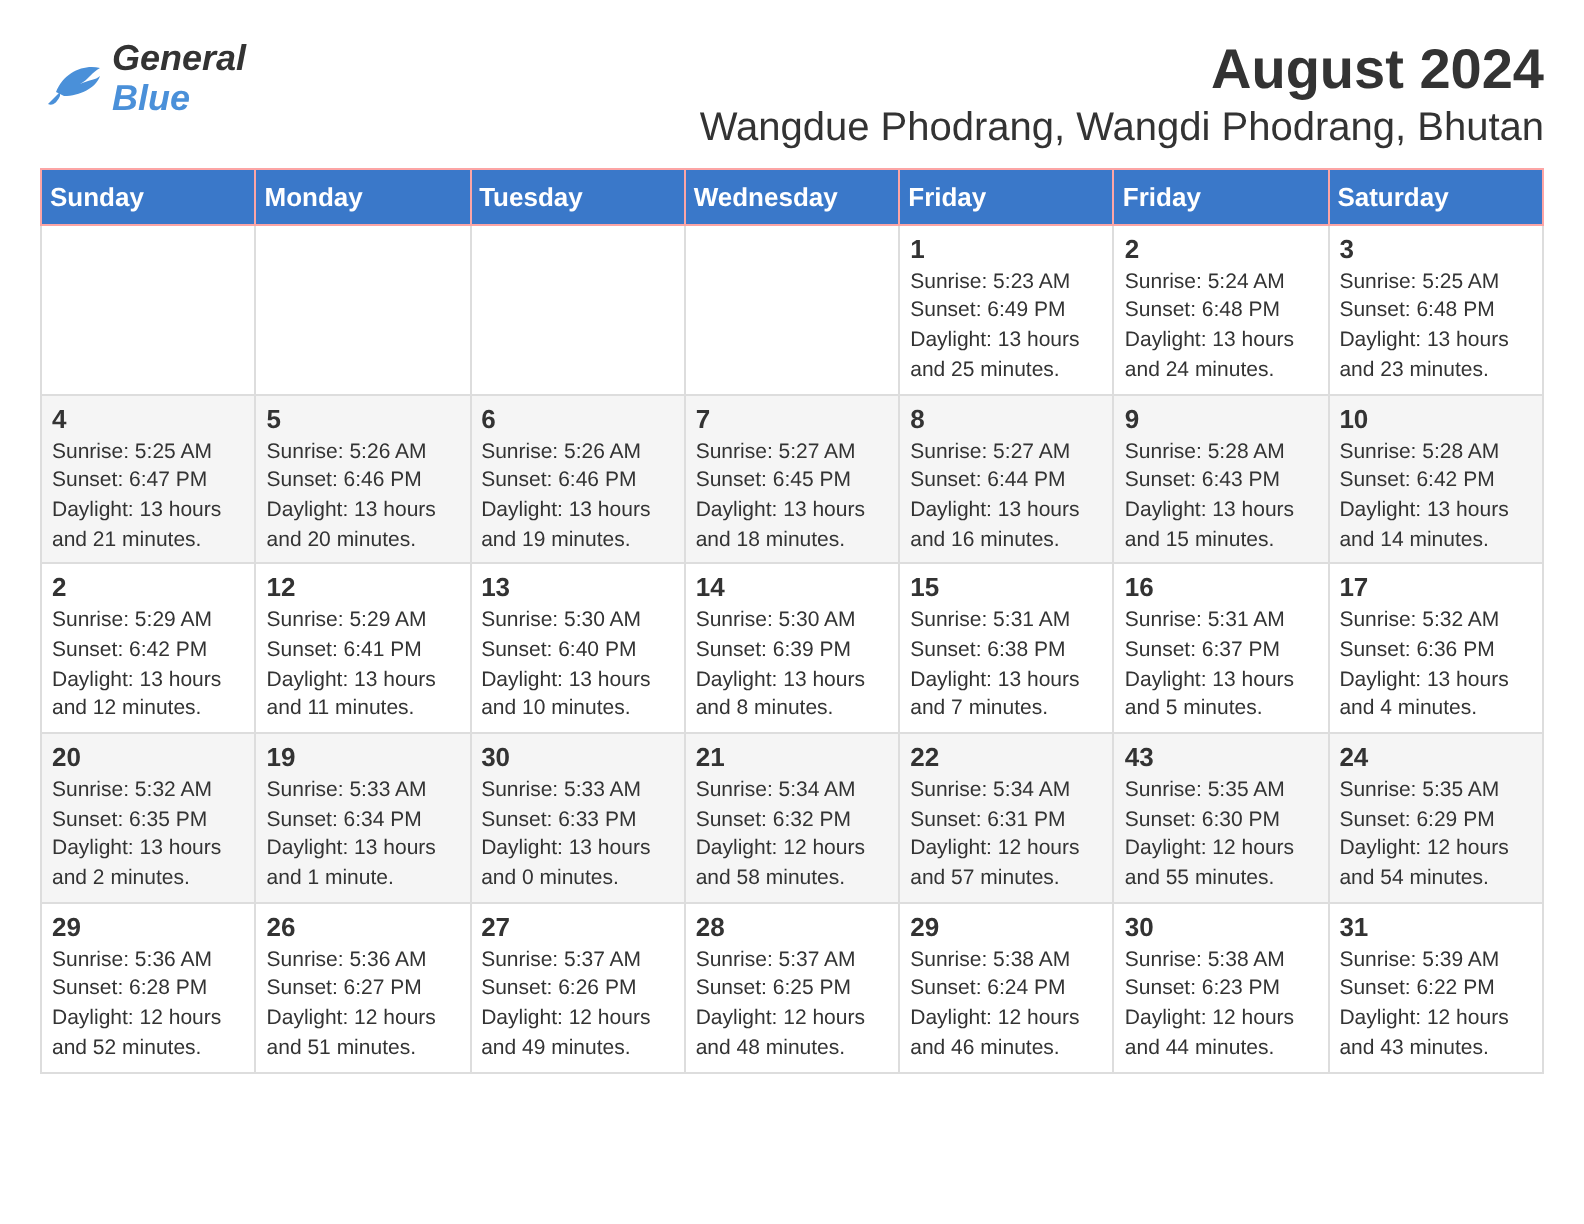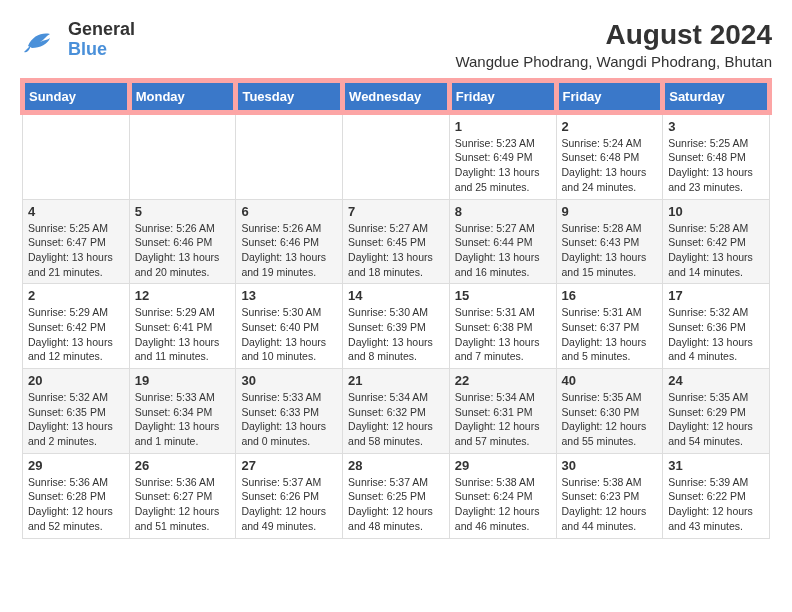--- a/index.html
+++ b/index.html
@@ -12,21 +12,22 @@
     }
     .header {
       display: flex;
       align-items: flex-start;
       justify-content: space-between;
       margin-bottom: 6px;
     }
     .logo {
       display: flex;
       align-items: center;
-      gap: 16px;
+      gap: 4px;
+      font-style: italic;
     }
     .logo-text {
       font-size: 18px;
       font-weight: bold;
       color: #333;
       line-height: 1.1;
     }
     .logo-text span {
       color: #4a90d9;
     }
@@ -37,37 +38,37 @@
     .title-block {
       text-align: right;
     }
     .month-year {
       font-size: 28px;
       font-weight: bold;
       color: #333;
       line-height: 1.1;
     }
     .location {
-      font-size: 15px;
+      font-size: 20px;
       color: #333;
       margin-top: 2px;
     }
     .calendar {
       width: 100%;
       border-collapse: collapse;
       margin-top: 8px;
     }
     .calendar th {
       background-color: #3a78c9;
       color: #fff;
       font-size: 13px;
       font-weight: bold;
       padding: 6px 4px;
       text-align: left;
-      border: 5px solid #fca5a5;
+      border: 1px solid #fca5a5;
     }
     .calendar td {
       vertical-align: top;
       padding: 4px 5px;
       border: 1px solid #ddd;
       font-size: 10.5px;
       color: #333;
       background: #fff;
       width: calc(100% / 7);
       min-height: 80px;
@@ -216,21 +217,21 @@
         </td>
         <td>
           <span class="day-number">21</span>
           <div class="day-info">Sunrise: 5:34 AM<br>Sunset: 6:32 PM<br>Daylight: 12 hours and 58 minutes.</div>
         </td>
         <td>
           <span class="day-number">22</span>
           <div class="day-info">Sunrise: 5:34 AM<br>Sunset: 6:31 PM<br>Daylight: 12 hours and 57 minutes.</div>
         </td>
         <td>
-          <span class="day-number">40</span>
+          <span class="day-number">43</span>
           <div class="day-info">Sunrise: 5:35 AM<br>Sunset: 6:30 PM<br>Daylight: 12 hours and 55 minutes.</div>
         </td>
         <td>
           <span class="day-number">24</span>
           <div class="day-info">Sunrise: 5:35 AM<br>Sunset: 6:29 PM<br>Daylight: 12 hours and 54 minutes.</div>
         </td>
       </tr>
       <tr>
         <td>
           <span class="day-number">29</span>

